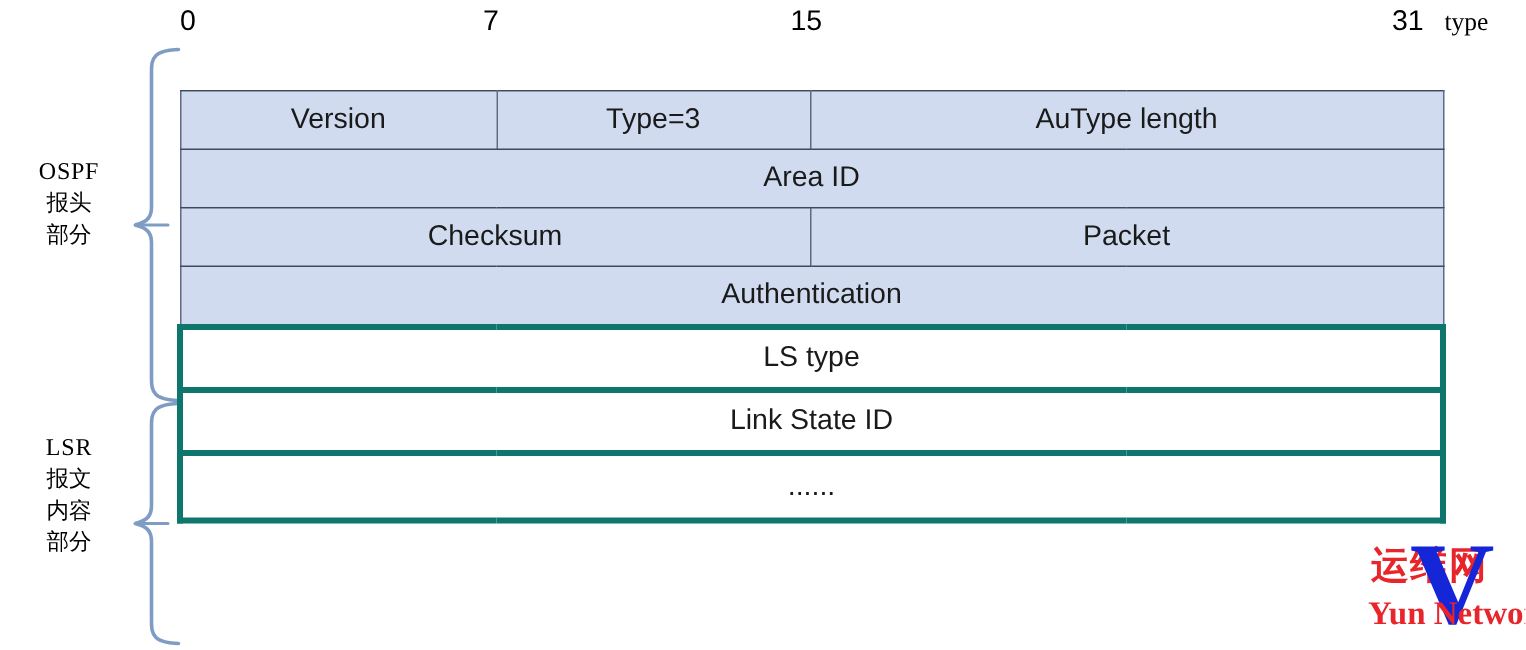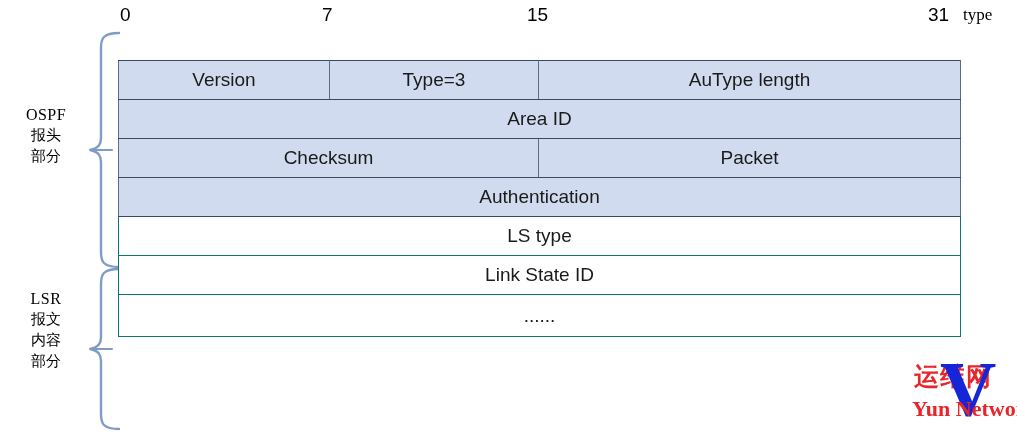--- a/index.html
+++ b/index.html
@@ -63,21 +63,21 @@
     font-family: "Liberation Sans", sans-serif;
   }
   .row-header td {
     background: #d0dbef;
     border: 1px solid #5c6b86;
     border-top-color: #3b4a63;
     border-bottom-color: #3b4a63;
   }
   .row-body td {
     background: #ffffff;
-    border: 1px solid #0f766e;
+    border: 4px solid #0f766e;
   }
   .cell-tall { height: 77px; }
   .row-dots td { height: 41px; }
 
   
   .bracket {
     position: absolute;
     left: 88px;
     width: 34px;
   }

